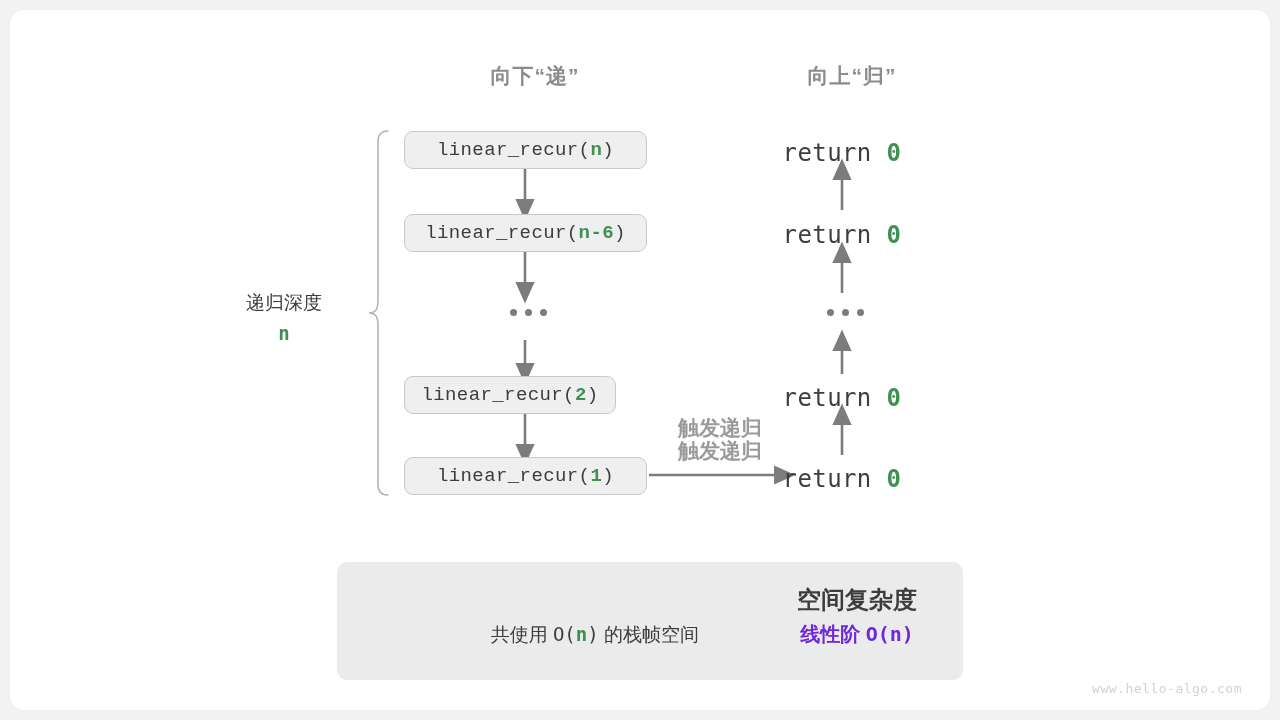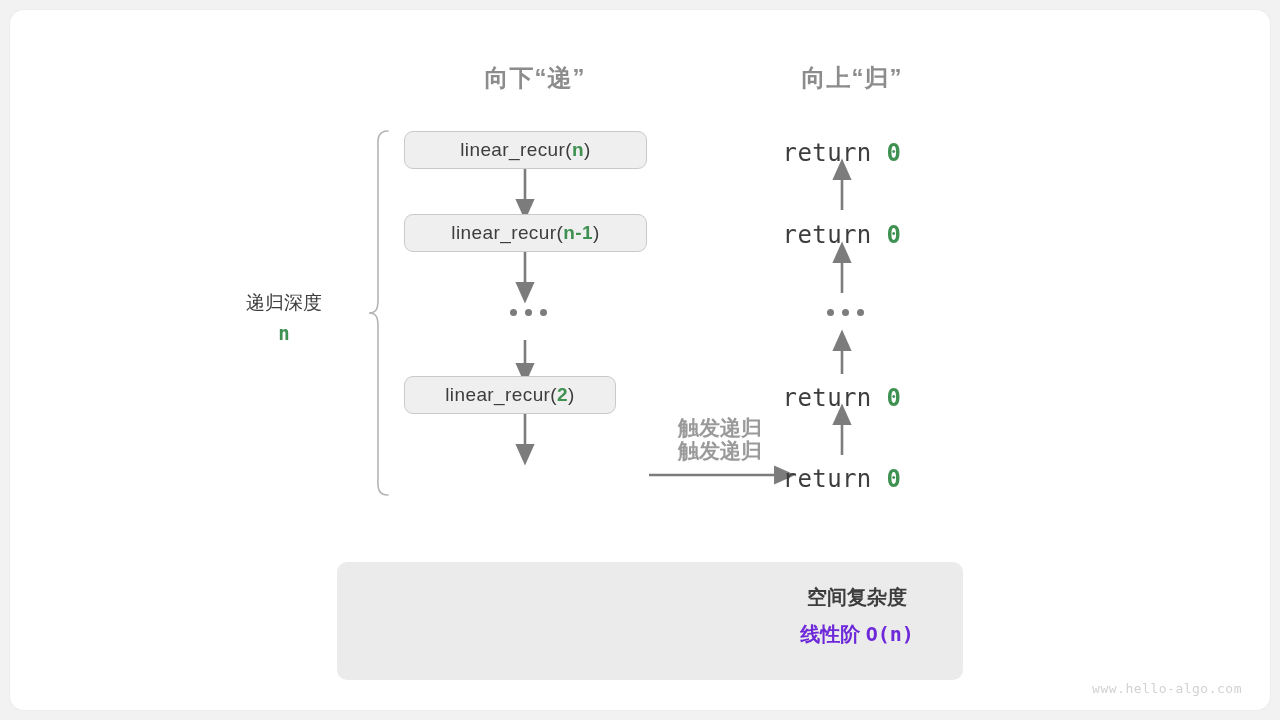--- a/index.html
+++ b/index.html
@@ -22,42 +22,42 @@
     background: #ffffff;
     border-radius: 14px;
     box-shadow: 0 0 0 1px #ededed;
     overflow: hidden;
   }
   .abs { position: absolute; }
 
   
   .col-header {
     color: #8c8c8c;
-    font-size: 24px;
+    font-size: 21px;
     font-weight: bold;
     letter-spacing: 1px;
     white-space: nowrap;
     text-align: center;
     font-family: "Liberation Sans", "DejaVu Sans", sans-serif;
   }
 
   
   .frame-box {
     position: absolute;
     height: 38px;
     background: #efefef;
     border: 1.5px solid #c9c9c9;
     border-radius: 9px;
     display: flex;
     align-items: center;
     justify-content: center;
     box-sizing: border-box;
   }
   .mono {
-    font-family: Liberation Sans, sans-serif;
+    font-family: Liberation Mono, monospace;
     font-size: 19px;
     color: #3d3d3d;
     letter-spacing: 0.4px;
     white-space: pre;
   }
   .var {
     color: #3f9152;
     font-weight: bold;
   }
 
@@ -148,21 +148,21 @@
     font-size: 19px;
     color: #3d3d3d;
   }
   .sum-green {
     font-family: "DejaVu Sans Mono", "Liberation Mono", monospace;
     color: #3f9152;
     font-weight: bold;
   }
   .res-title {
     position: absolute;
-    font-size: 20px;
+    font-size: 24px;
     font-weight: bold;
     color: #3d3d3d;
     white-space: nowrap;
     text-align: center;
   }
   .res-value {
     position: absolute;
     font-size: 20px;
     font-weight: bold;
     color: #6d28d9;
@@ -235,33 +235,36 @@
   <div class="depth-label" style="left:184px; top:278px; width:180px;">
     <div>递归深度</div>
     <div class="depth-n">n</div>
   </div>
 
   <div class="frame-box" style="left:394px; top:121px; width:243px;">
     <span class="mono"><span>linear_recur(</span><span class="var">n</span><span>)</span></span>
   </div>
 
   <div class="frame-box" style="left:394px; top:204px; width:243px;">
-    <span class="mono"><span>linear_recur(</span><span class="var">n-1</span><span>)</span></span>
+    <span class="mono"><span>linear_recur(</span><span class="var">n-6</span><span>)</span></span>
   </div>
 
   <div class="dots" style="left:500px; top:299px;">
     <i></i>
       <i></i>
       <i></i>
   </div>
 
   <div class="frame-box" style="left:394px; top:366px; width:212px;">
     <span class="mono"><span>linear_recur(</span><span class="var">2</span><span>)</span></span>
   </div>
 
+  <div class="frame-box" style="left:394px; top:447px; width:243px;">
+    <span class="mono"><span>linear_recur(</span><span class="var">1</span><span>)</span></span>
+  </div>
 
   <div class="ret" style="left:742px; top:129px; width:180px;"><span>return</span> <span class="zero">0</span></div>
 
   <div class="ret" style="left:742px; top:211px; width:180px;"><span>return</span> <span class="zero">0</span></div>
 
   <div class="dots" style="left:817px; top:299px;">
     <i></i>
       <i></i>
       <i></i>
   </div>
@@ -270,20 +273,21 @@
 
   <div class="ret" style="left:742px; top:455px; width:180px;"><span>return</span> <span class="zero">0</span></div>
 
   <div class="note" style="left:640px; top:406px; width:140px;">
     <div>触发递归</div>
     <div>触发递归</div>
   </div>
 
   <div id="summary">
 
+    <div class="sum-line" style="left:32px; top:60px; width:330px;"><span>共使用</span> <span class="sum-mono">O(</span><span class="sum-green">n</span><span class="sum-mono">)</span> <span>的栈帧空间</span></div>
 
     <div class="res-title" style="left:425px; top:22px; width:190px;">空间复杂度</div>
 
     <div class="res-value" style="left:425px; top:59px; width:190px;"><span>线性阶</span> <span class="vmono">O(n)</span></div>
   </div>
 
   <div id="watermark">www.hello-algo.com</div>
 
 </div>
 

